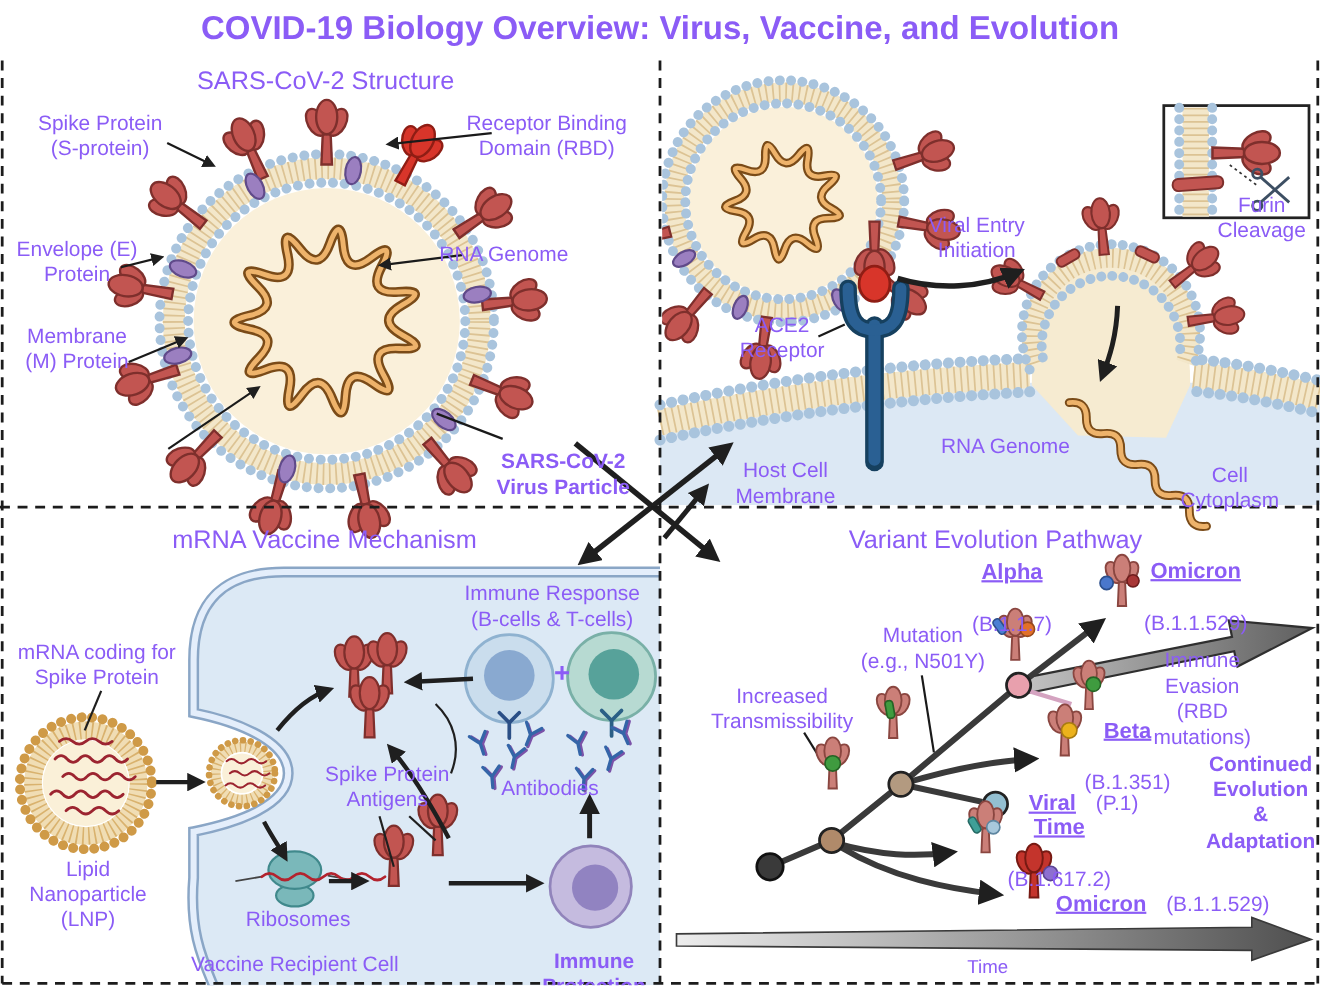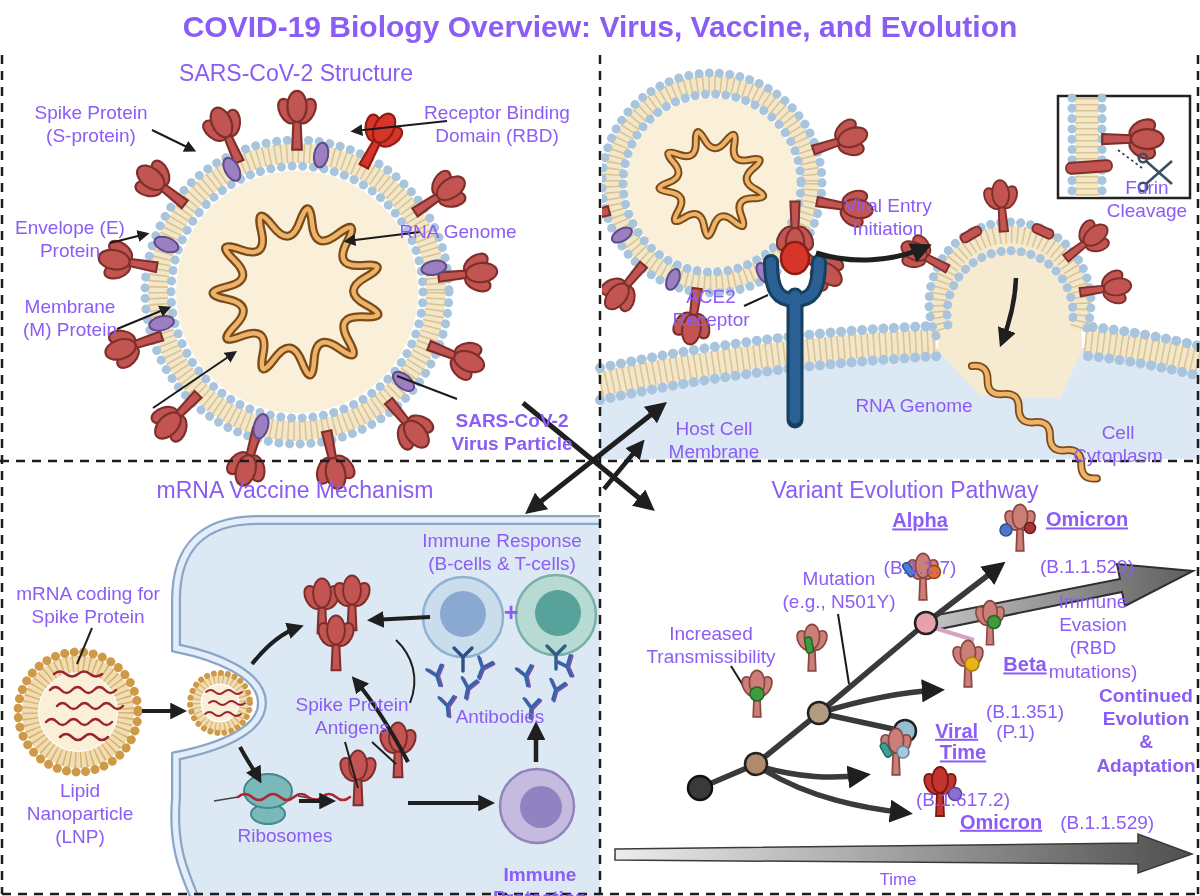--- a/index.html
+++ b/index.html
@@ -352,23 +352,24 @@
 Spike Protein</div>
 <div class="lbl" style="left:80px;top:814px">Lipid
 Nanoparticle
 (LNP)</div>
 <div class="lbl" style="left:502px;top:552px">Immune Response
 (B-cells &amp; T-cells)</div>
 <div class="lbl plus" style="left:511px;top:612px">+</div>
 <div class="lbl" style="left:500px;top:717px">Antibodies</div>
 <div class="lbl" style="left:352px;top:716px">Spike Protein
 Antigens</div>
-<div class="lbl" style="left:285px;top:836px">Ribosomes</div>
+<div class="lbl" style="left:271px;top:836px">Ribosomes</div>
 <div class="lbl b" style="left:540px;top:862px">Immune
 Protection</div>
+<div class="lbl" style="left:268px;top:877px">Vaccine Recipient Cell</div>
 
 <div class="lbl t2" style="left:905px;top:490px">Variant Evolution Pathway</div>
 <div class="lbl" style="left:920px;top:544px">
   <div class="vname">Alpha</div>
   <div class="vlin">(B.1.1.7)</div>
 </div>
 <div class="lbl" style="left:1087px;top:543px">
   <div class="vname">Omicron</div>
   <div class="vlin">(B.1.1.529)</div>
 </div>

